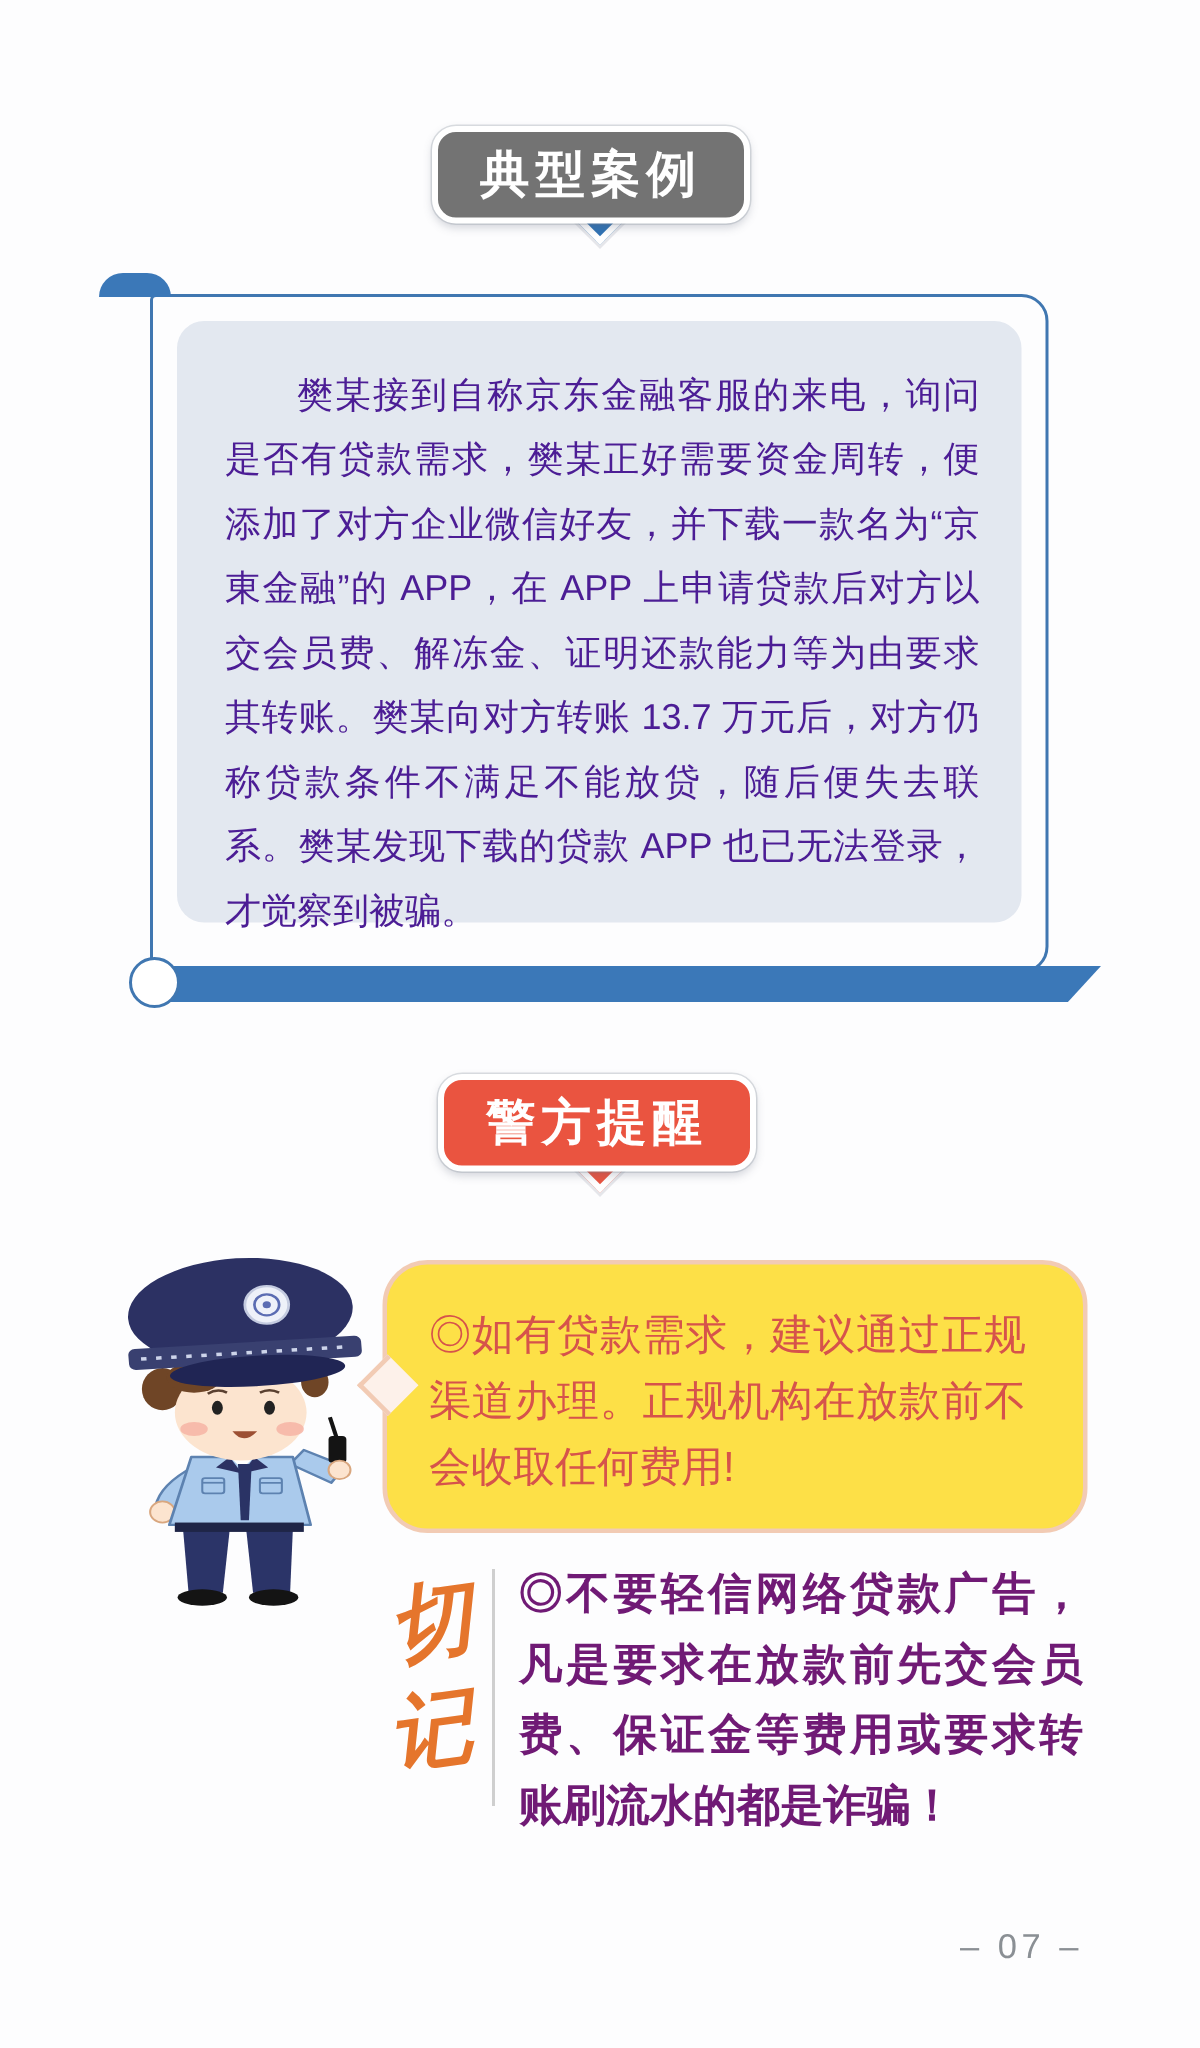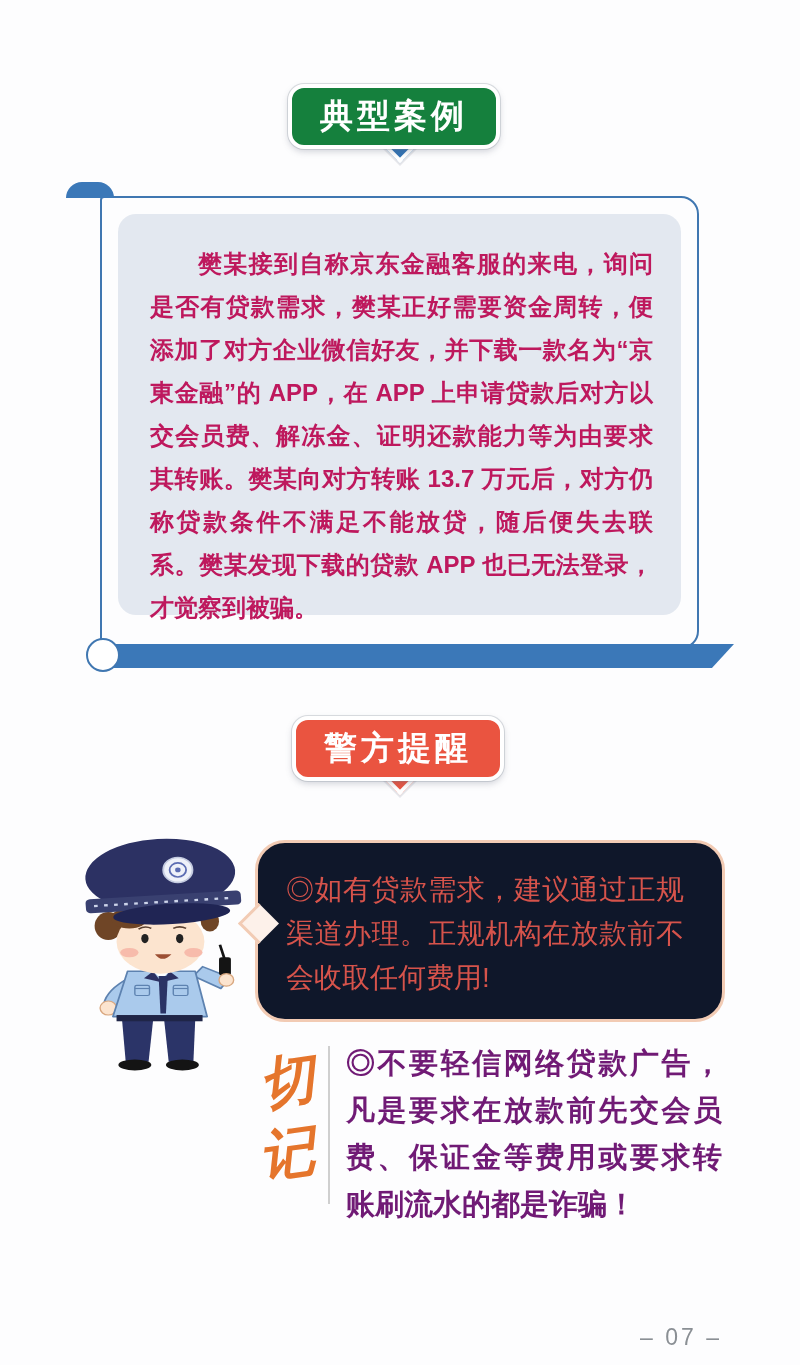--- a/index.html
+++ b/index.html
@@ -32,21 +32,21 @@
   .badge-tail{
     position:absolute;
     left:50%;
     width:26px;height:26px;
     transform:translateX(-50%) rotate(45deg);
     border-right:4px solid #ffffff;
     border-bottom:4px solid #ffffff;
     box-shadow:2px 2px 0 0 rgba(120,130,145,.18);
     z-index:4;
   }
-  .badge-blue{background:#15803d;top:84px;left:288px;}
+  .badge-blue{background:#737373;top:84px;left:288px;}
   .tail-blue{background:#2f72b4;top:127px;}
   .badge-red{background:#ea5440;top:716px;left:292px;}
   .tail-red{background:#ea5440;top:759px;}
 
   
   .case-frame{
     position:absolute;
     left:100px;top:196px;
     width:595px;height:449px;
     border:2px solid #4077b1;
@@ -68,24 +68,23 @@
     width:563px;height:401px;
     background:#e3e8f0;
     border-radius:18px;
     box-sizing:border-box;
     padding:28px 28px 0 32px;
   }
   .case-paragraph{
     margin:0;
     font-size:24px;
     line-height:43px;
-    color:#be185d;
+    color:#4c1d95;
     text-align:justify;
     text-indent:2em;
-    font-weight:bold;
   }
   .frame-bottom-ribbon{
     position:absolute;
     left:104px;top:644px;
     width:630px;height:24px;
     background:#3b78b8;
     clip-path:polygon(0 0,100% 0,96.5% 100%,0 100%);
     z-index:2;
   }
   .frame-corner-curl{
@@ -102,21 +101,21 @@
   
   .officer{
     position:absolute;
     left:58px;top:834px;
     z-index:2;
   }
   .speech-bubble{
     position:absolute;
     left:255px;top:840px;
     width:470px;height:182px;
-    background:#0f172a;
+    background:#fde047;
     border:3px solid #f2cbb4;
     border-radius:30px;
     box-sizing:border-box;
     padding:25px 38px 0 28px;
     z-index:1;
   }
   .bubble-tail{
     position:absolute;
     left:-14px;top:66px;
     width:26px;height:26px;
@@ -169,21 +168,20 @@
     text-align:justify;
   }
 
   
   .page-number{
     position:absolute;
     right:78px;top:1284px;
     font-size:23px;
     letter-spacing:3px;
     color:#8a8f94;
-    margin-top:40px;
   }
 </style>
 </head>
 <body>
 
 <div class="page">
 
   <div class="badge-tail tail-blue"></div>
   <div class="badge badge-blue">
     <span class="badge-label">典型案例</span>

